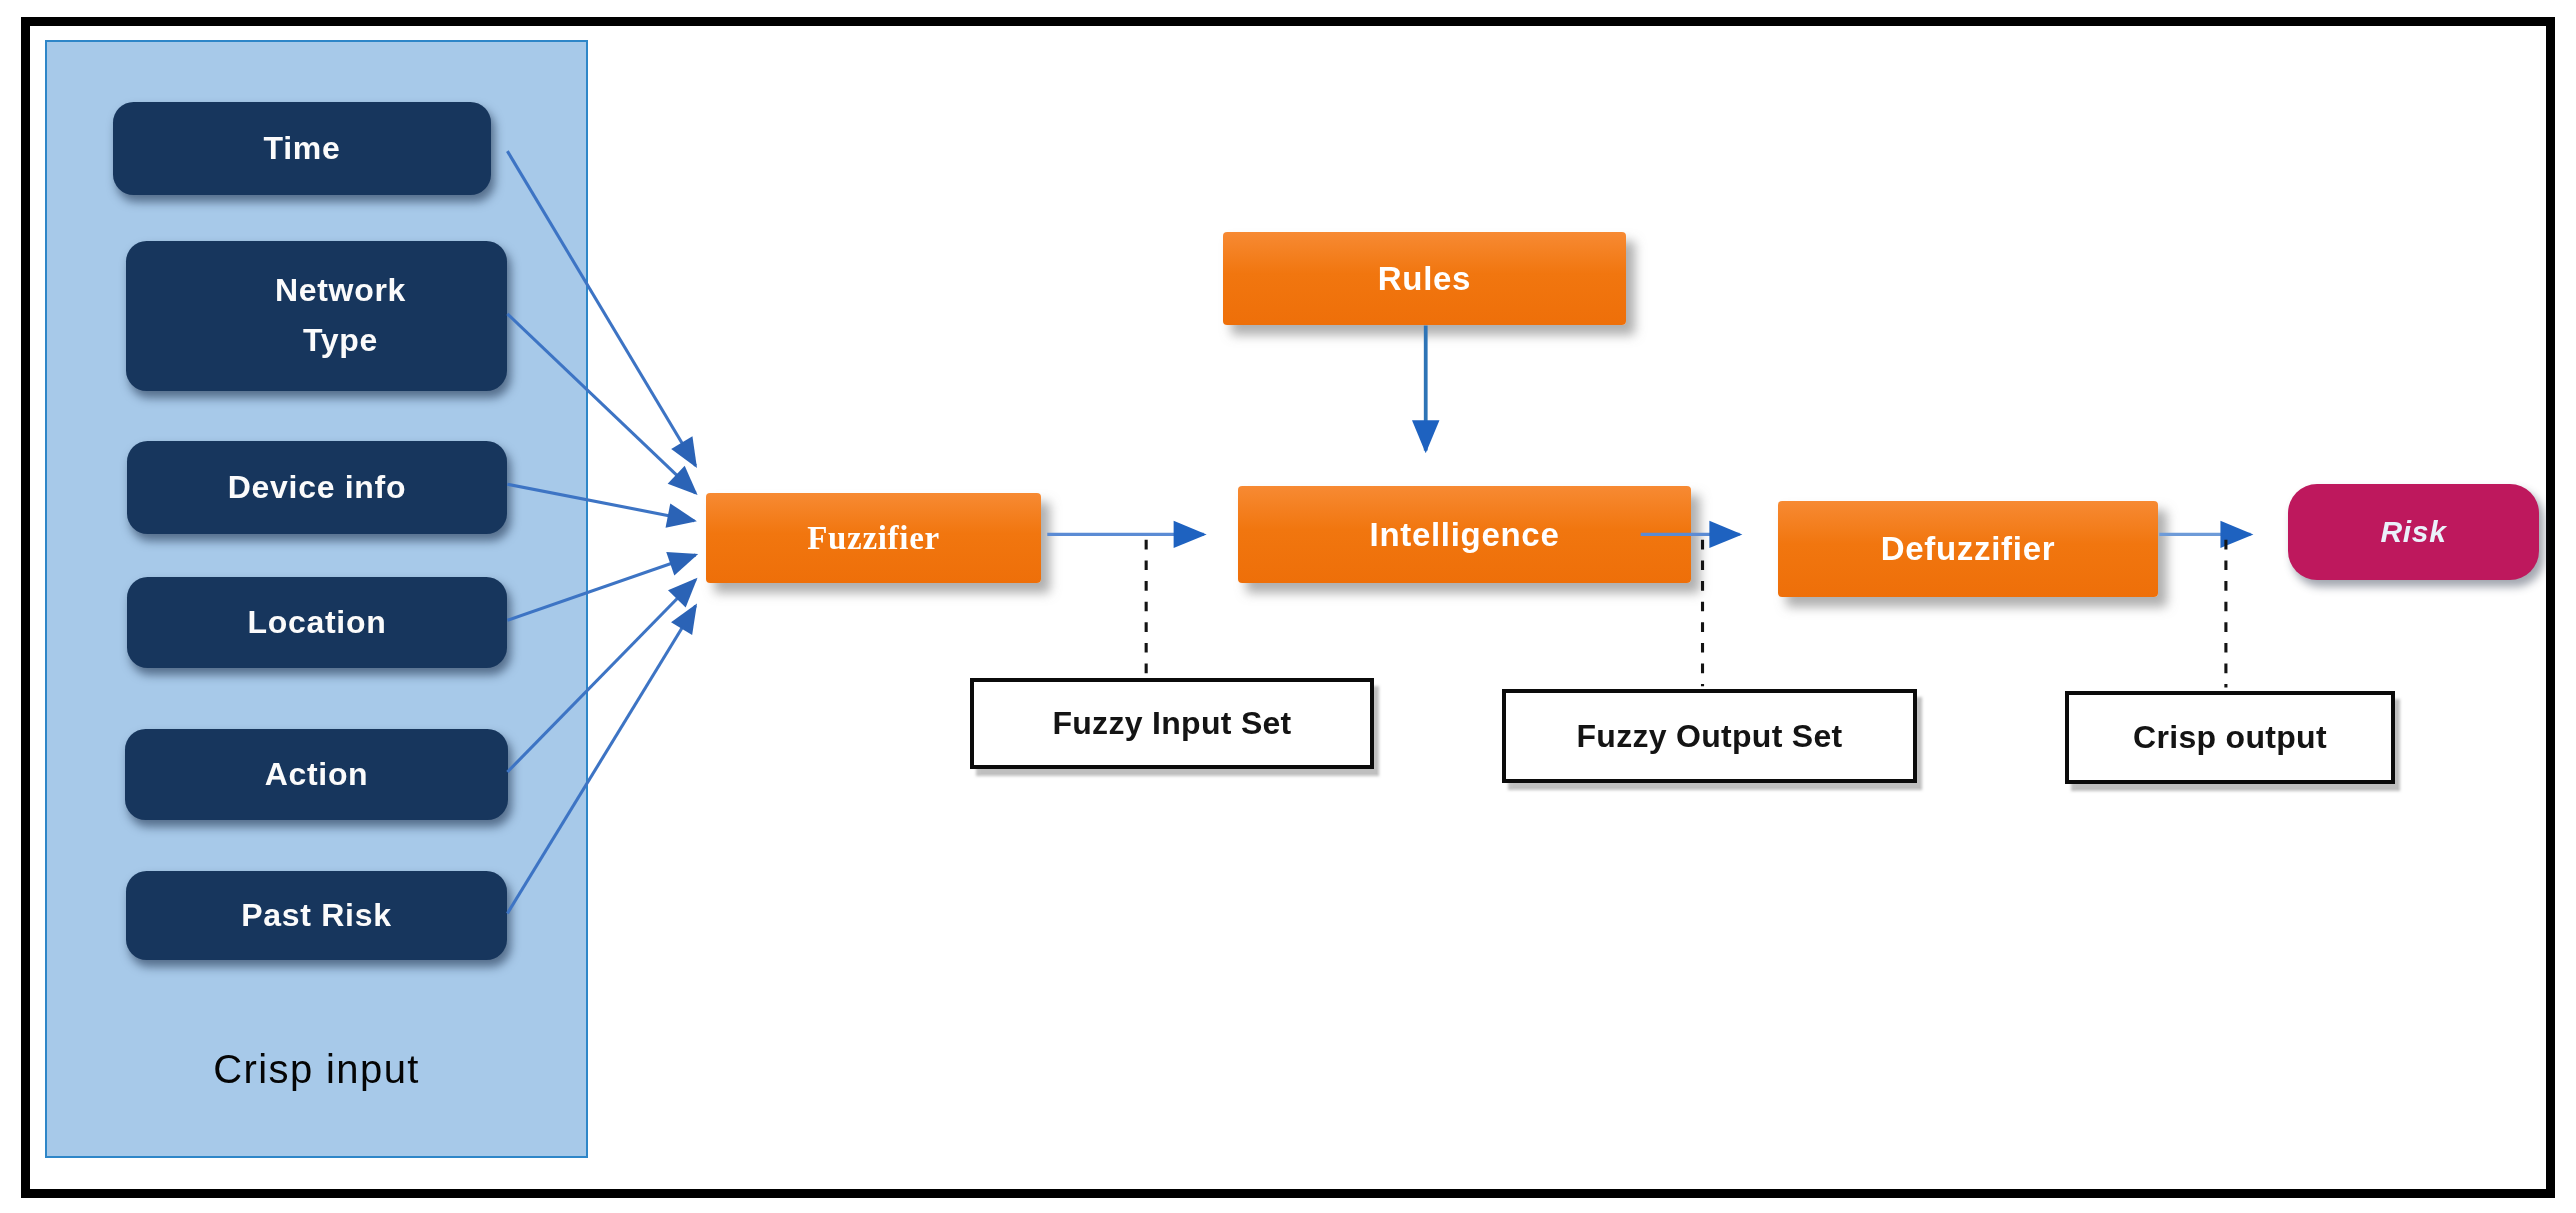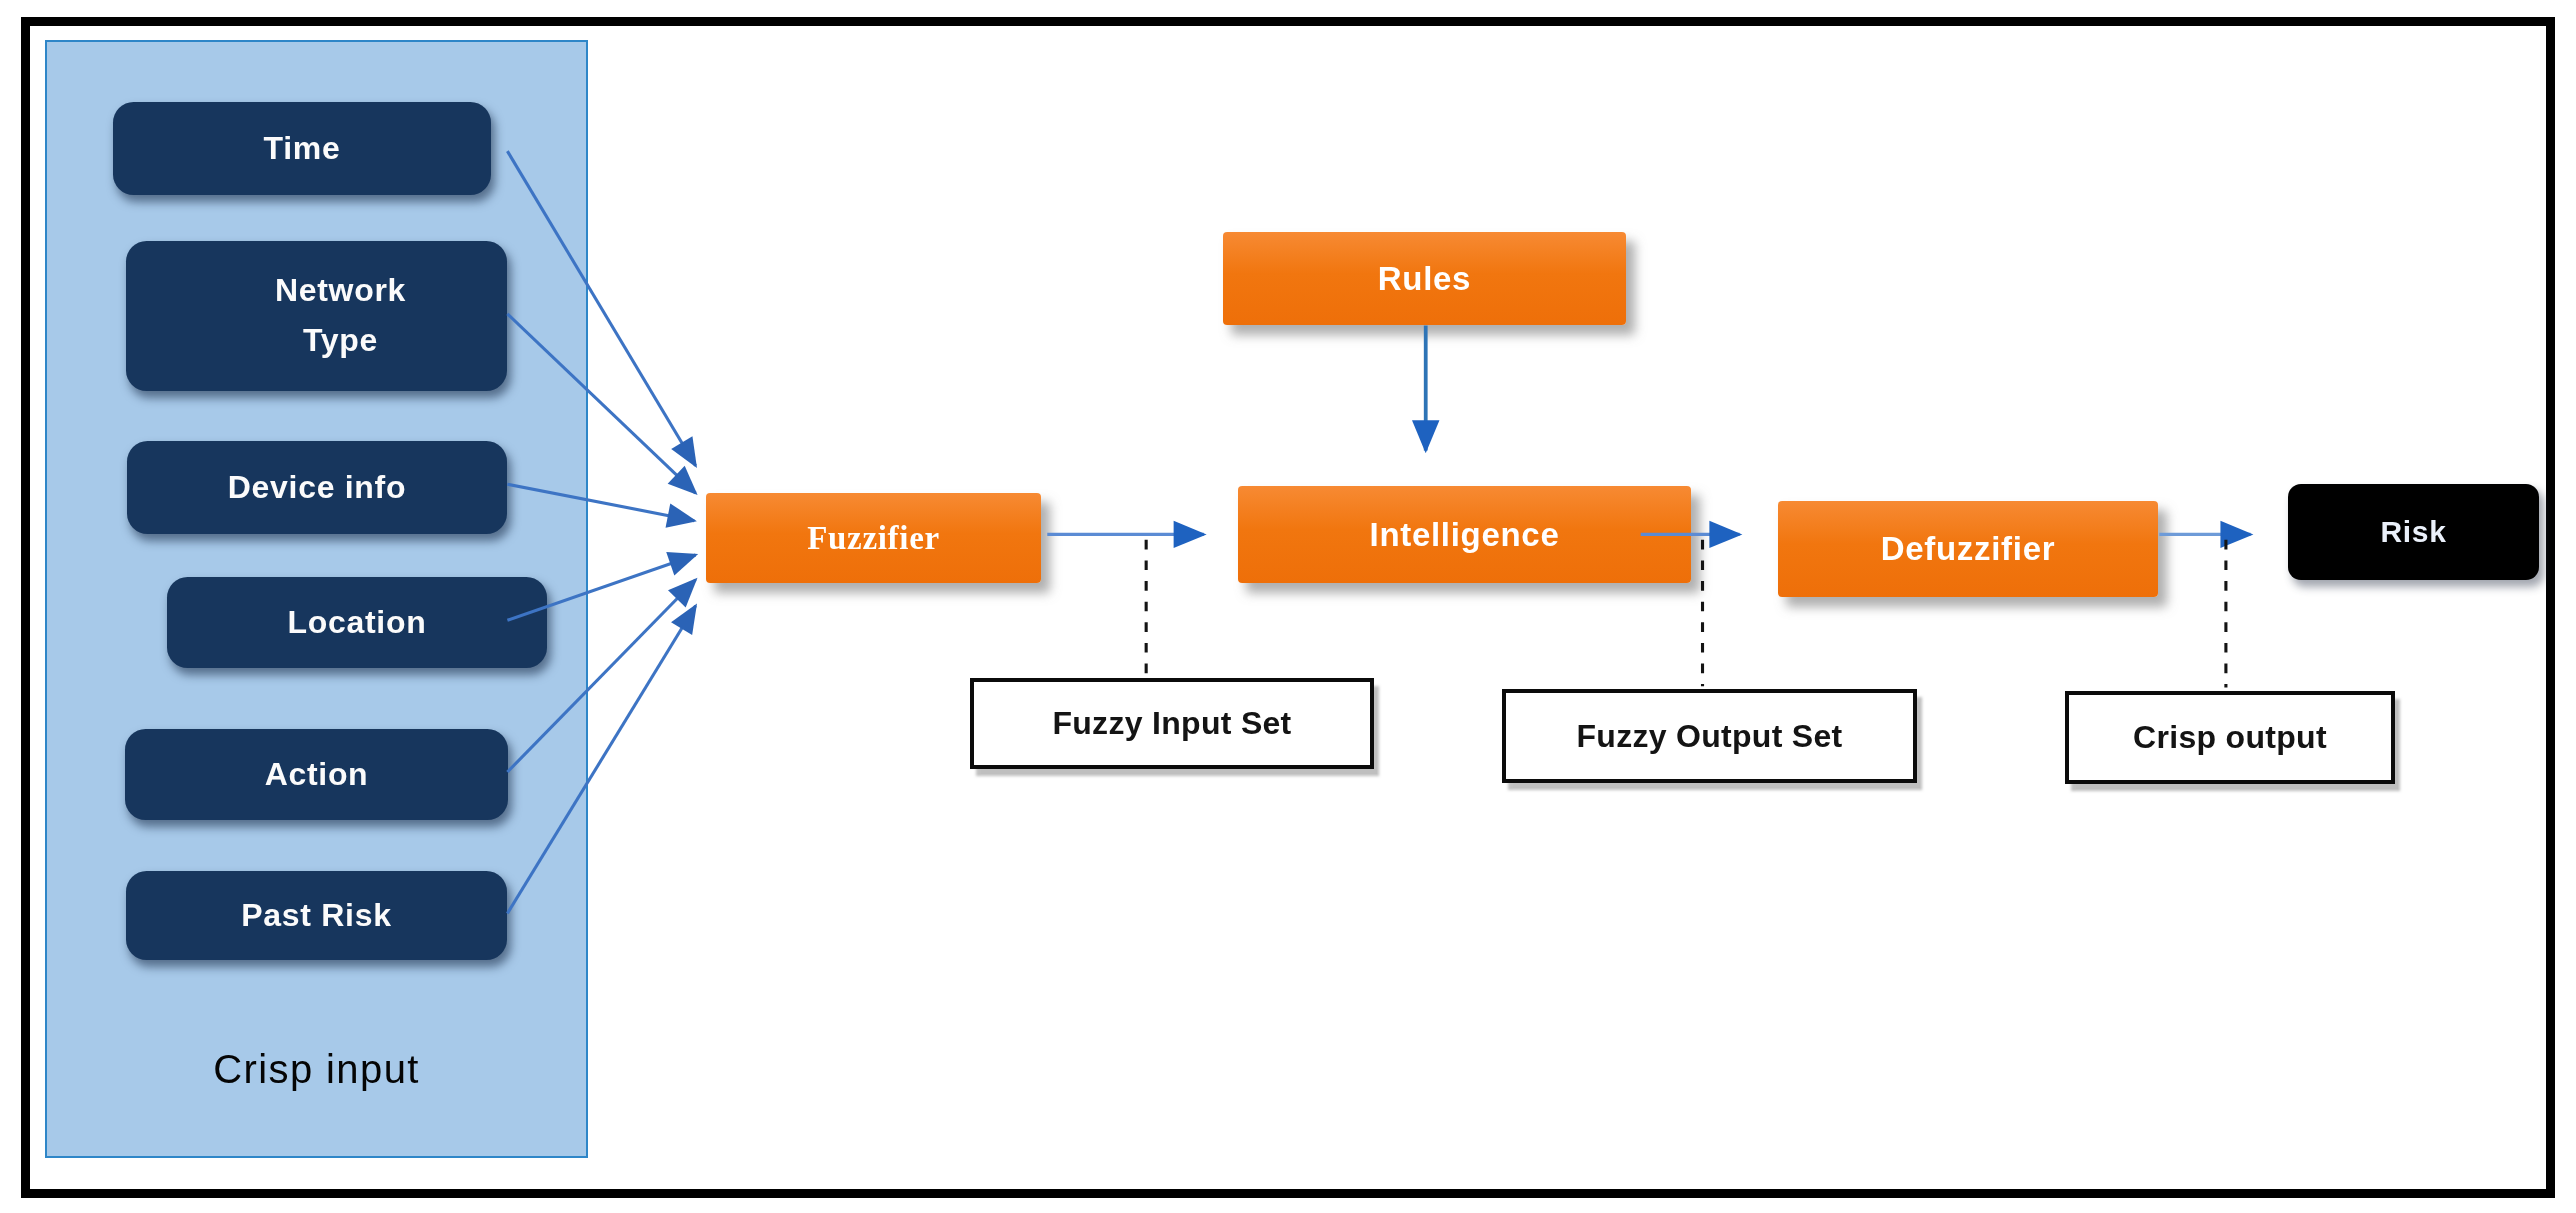--- a/index.html
+++ b/index.html
@@ -18,40 +18,40 @@
   .inode{position:absolute;display:flex;align-items:center;justify-content:center;
          background:#17365D;border-radius:20.6px;color:#FBFBFB;
          font-size:32px;font-weight:700;letter-spacing:0.7px;text-align:center;
          box-shadow:3.4px 6.2px 9.6px rgba(20,38,66,0.55);}
   .inode span{display:inline-block;}
 
   .n-time    {left:66px;top:60px;  width:378px;height:93px;}
   .n-network {left:79px;top:199px; width:381px;height:150px;padding-left:48px;}
   .n-network span{max-width:186px;line-height:1.55;}
   .n-device  {left:80px;top:399px; width:380px;height:93px;}
-  .n-location{left:80px;top:535px; width:380px;height:91px;margin-left:40px;}
+  .n-location{left:80px;top:535px; width:380px;height:91px;}
   .n-action  {left:78px;top:687px;width:383px;height:91px;}
   .n-pastrisk{left:79px;top:829px;width:381px;height:89px;}
 
   .panel-caption{position:absolute;left:0;top:1005px;width:100%;text-align:center;
                  font-size:40px;font-weight:400;color:#050505;letter-spacing:1.4px;}
 
   .onode{position:absolute;display:flex;align-items:center;justify-content:center;
          background:linear-gradient(180deg,#F78A33 0%,#F1760F 45%,#EE6F09 100%);
          border-radius:4.1px;color:#ffffff;font-size:33px;font-weight:700;
          letter-spacing:0.7px;box-shadow:8.2px 9.6px 11px rgba(110,110,110,0.55);}
   .n-fuzzifier   {left:706px;top:493px;width:335px;height:90px;font-family:Liberation Serif, serif;}
   .n-rules       {left:1223px;top:232px;width:403px;height:93px;}
   .n-intelligence{left:1238px;top:486px;width:453px;height:97px;}
   .n-defuzzifier {left:1778px;top:485px;width:380px;height:96px;margin-top:16px;}
 
   .rnode{position:absolute;display:flex;align-items:center;justify-content:center;
-         background:#000000;border-radius:13px;color:#EAF0FA;
+         background:#be185d;border-radius:29px;color:#EAF0FA;
          font-size:30px;font-weight:700;letter-spacing:0.7px;
-         box-shadow:4.1px 6.9px 8.2px rgba(50,60,80,0.45);}
+         box-shadow:4.1px 6.9px 8.2px rgba(50,60,80,0.45);font-style:italic;}
   .n-risk{left:2288px;top:484px;width:251px;height:96px;}
 
   .wbox{position:absolute;display:flex;align-items:center;justify-content:center;
         background:#ffffff;border:4.8px solid #0b0b0b;color:#141414;
         font-size:32px;font-weight:600;letter-spacing:0.3px;
         box-shadow:6.2px 7.6px 2.7px rgba(128,128,128,0.5);}
   .n-fis{left:970px;top:678px; width:404px;height:91px;}
   .n-fos{left:1502px;top:689px;width:415px;height:94px;}
   .n-co {left:2065px;top:691px;width:330px;height:93px;}
 

